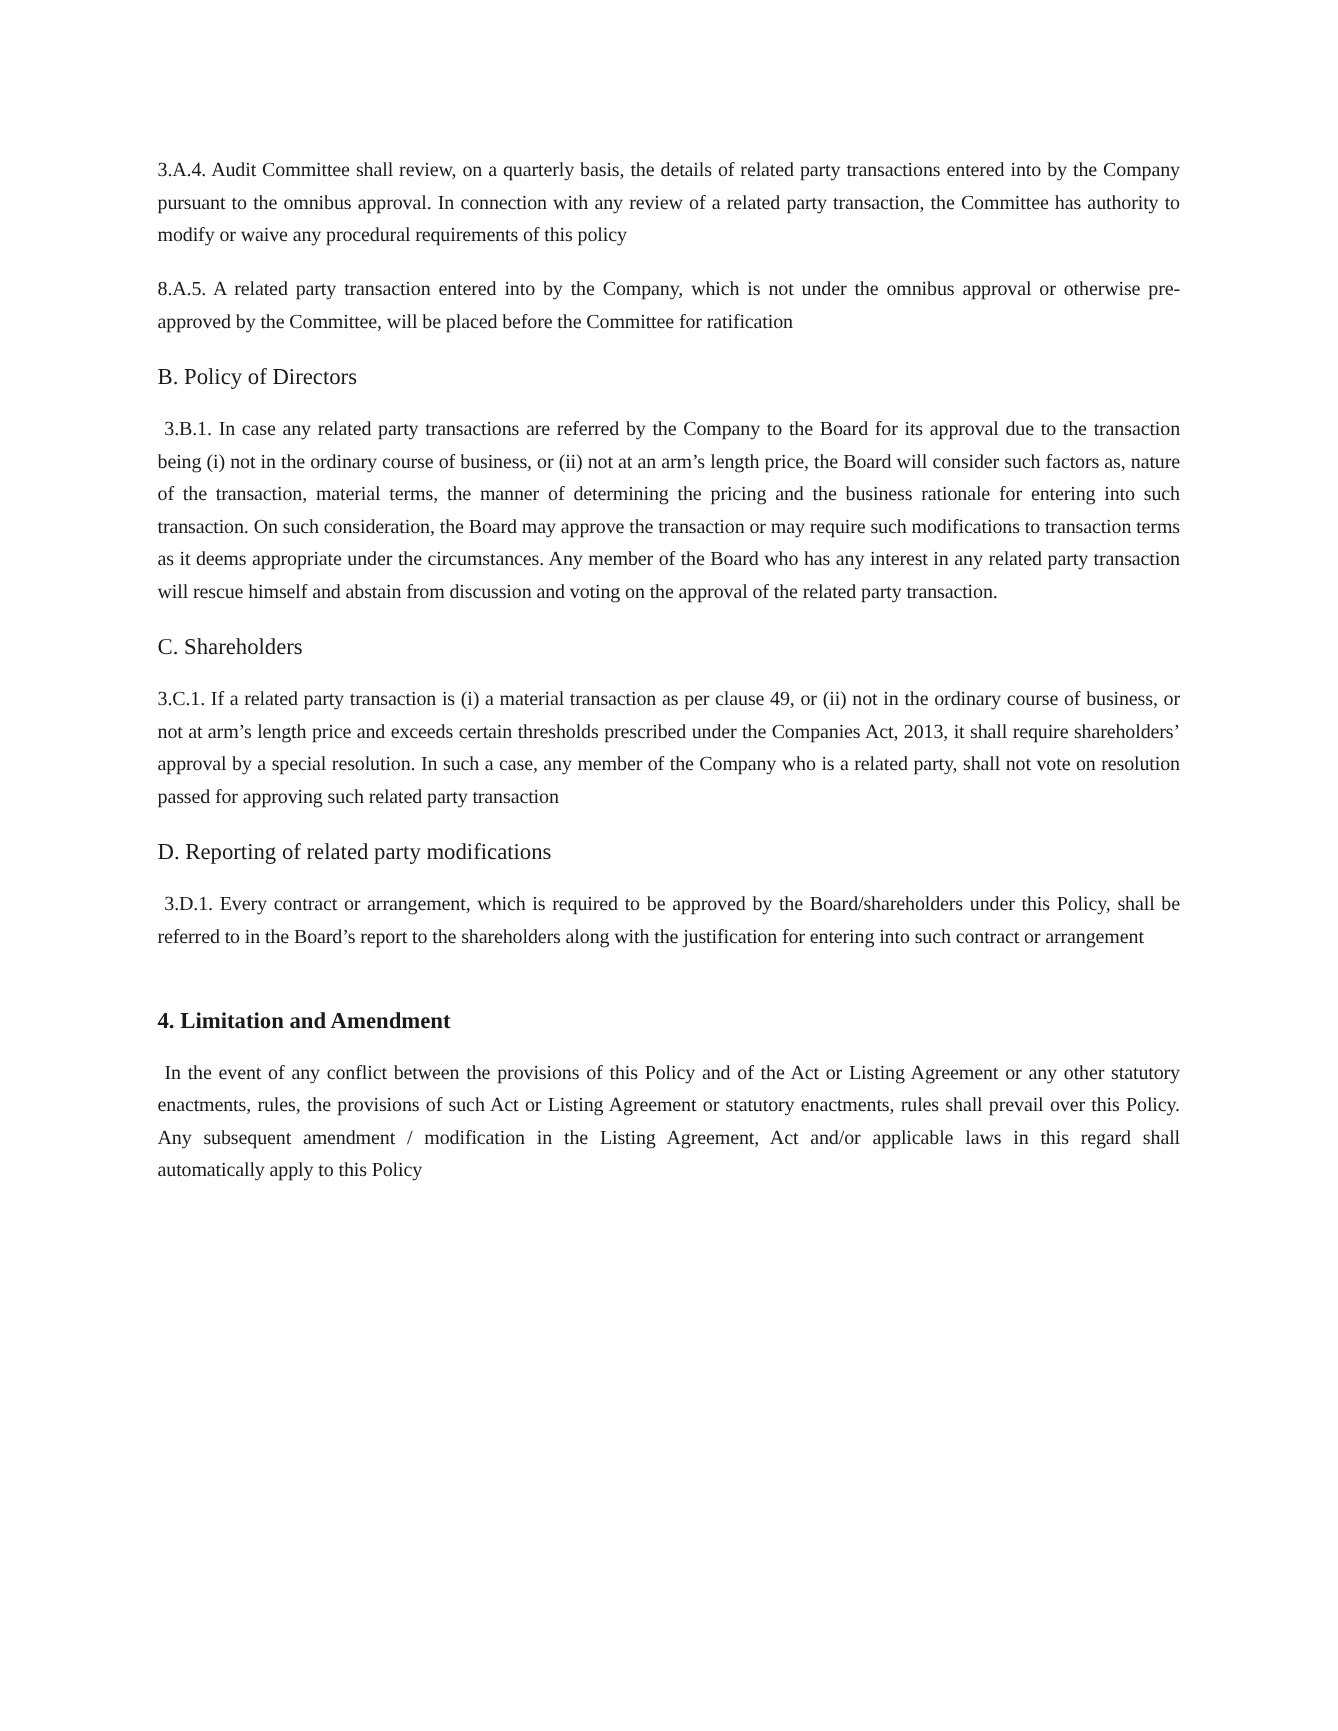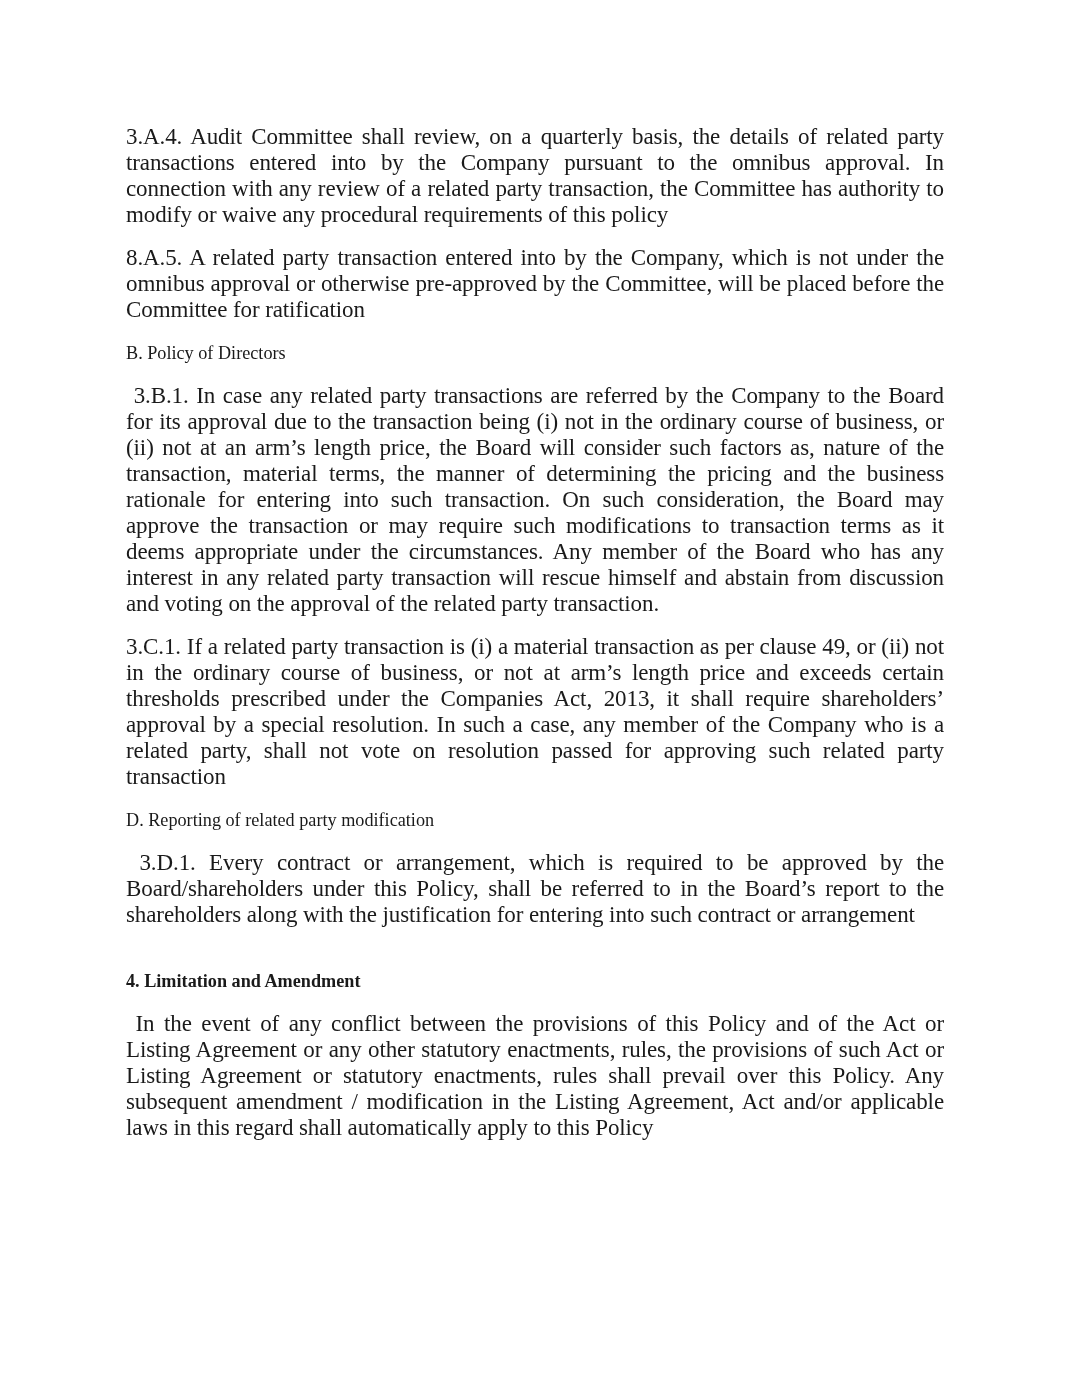--- a/index.html
+++ b/index.html
@@ -15,21 +15,21 @@
       color: #1a1a1a;
       font-family: "Liberation Serif", "DejaVu Serif", serif;
     }
     .page {
       position: absolute;
       left: 126px;
       top: 124px;
       width: 818px;
     }
     .para {
-      font-size: 23px;
+      font-size: 16px;
       line-height: 26px;
       text-align: justify;
       margin: 0 0 17px 0;
       letter-spacing: -0.1px;
     }
     .heading {
       font-size: 18.2px;
       line-height: 26px;
       margin: 0 0 17px 0;
     }
@@ -42,18 +42,19 @@
     }
   </style>
 </head>
 <body>
 
 <div class="page">
   <p class="para">3.A.4. Audit Committee shall review, on a quarterly basis, the details of related party transactions entered into by the Company pursuant to the omnibus approval. In connection with any review of a related party transaction, the Committee has authority to modify or waive any procedural requirements of this policy</p>
   <p class="para">8.A.5. A related party transaction entered into by the Company, which is not under the omnibus approval or otherwise pre-approved by the Committee, will be placed before the Committee for ratification</p>
   <p class="heading">B. Policy of Directors</p>
   <p class="para"><span class="indent-space"></span><span>3.B.1. In case any related party transactions are referred by the Company to the Board for its approval due to the transaction being (i) not in the ordinary course of business, or (ii) not at an arm’s length price, the Board will consider such factors as, nature of the transaction, material terms, the manner of determining the pricing and the business rationale for entering into such transaction. On such consideration, the Board may approve the transaction or may require such modifications to transaction terms as it deems appropriate under the circumstances. Any member of the Board who has any interest in any related party transaction will rescue himself and abstain from discussion and voting on the approval of the related party transaction.</span></p>
+  <p class="heading">C. Shareholders</p>
   <p class="para">3.C.1. If a related party transaction is (i) a material transaction as per clause 49, or (ii) not in the ordinary course of business, or not at arm’s length price and exceeds certain thresholds prescribed under the Companies Act, 2013, it shall require shareholders’ approval by a special resolution. In such a case, any member of the Company who is a related party, shall not vote on resolution passed for approving such related party transaction</p>
-  <p class="heading">D. Reporting of related party modification</p>
+  <p class="heading">D. Reporting of related party modifications</p>
   <p class="para"><span class="indent-space"></span><span>3.D.1. Every contract or arrangement, which is required to be approved by the Board/shareholders under this Policy, shall be referred to in the Board’s report to the shareholders along with the justification for entering into such contract or arrangement</span></p>
   <p class="heading bold">4. Limitation and Amendment</p>
   <p class="para"><span class="indent-space"></span><span>In the event of any conflict between the provisions of this Policy and of the Act or Listing Agreement or any other statutory enactments, rules, the provisions of such Act or Listing Agreement or statutory enactments, rules shall prevail over this Policy. Any subsequent amendment / modification in the Listing Agreement, Act and/or applicable laws in this regard shall automatically apply to this Policy</span></p>
 </div>
 
 </body></html>

